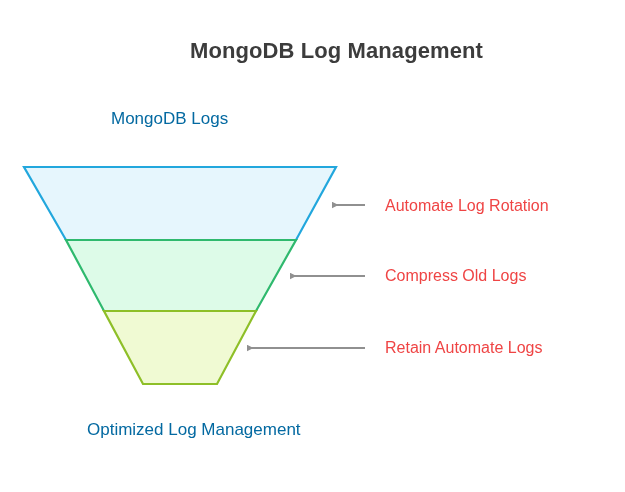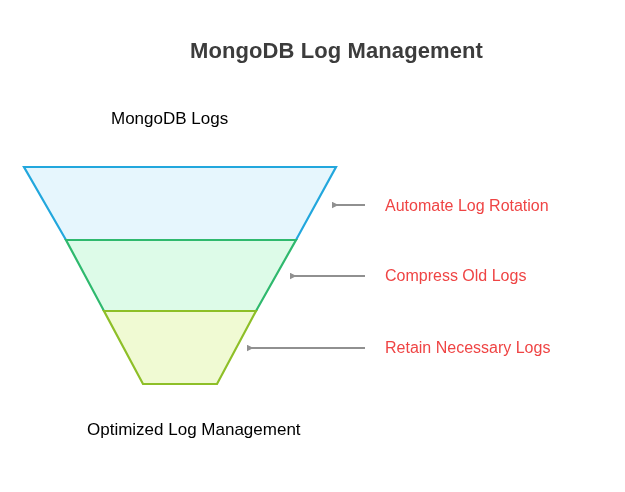--- a/index.html
+++ b/index.html
@@ -30,21 +30,21 @@
     font-size: 22px;
     font-weight: bold;
     color: #3c3c3c;
     letter-spacing: 0.1px;
     margin-left: 24px;
   }
 
   .cap-label {
     position: absolute;
     font-size: 17px;
-    color: #000000;
+    color: #0369a1;
     white-space: nowrap;
   }
   .cap-top {
     left: 111px;
     top: 109px;
   }
   .cap-bottom {
     left: 55px;
     top: 420px;
     margin-left: 32px;
@@ -96,17 +96,17 @@
 
     <line x1="365" y1="276" x2="290" y2="276" stroke="#909090" stroke-width="2" marker-end="url(#arrowhead)"></line>
 
     <line x1="365" y1="348" x2="247" y2="348" stroke="#909090" stroke-width="2" marker-end="url(#arrowhead)"></line>
   </svg>
 
   <div class="callout-label callout-1">Automate Log Rotation</div>
 
   <div class="callout-label callout-2">Compress Old Logs</div>
 
-  <div class="callout-label callout-3">Retain Necessary Logs</div>
+  <div class="callout-label callout-3">Retain Automate Logs</div>
 
   <div class="cap-label cap-bottom">Optimized Log Management</div>
 
 </div>
 
 </body></html>

